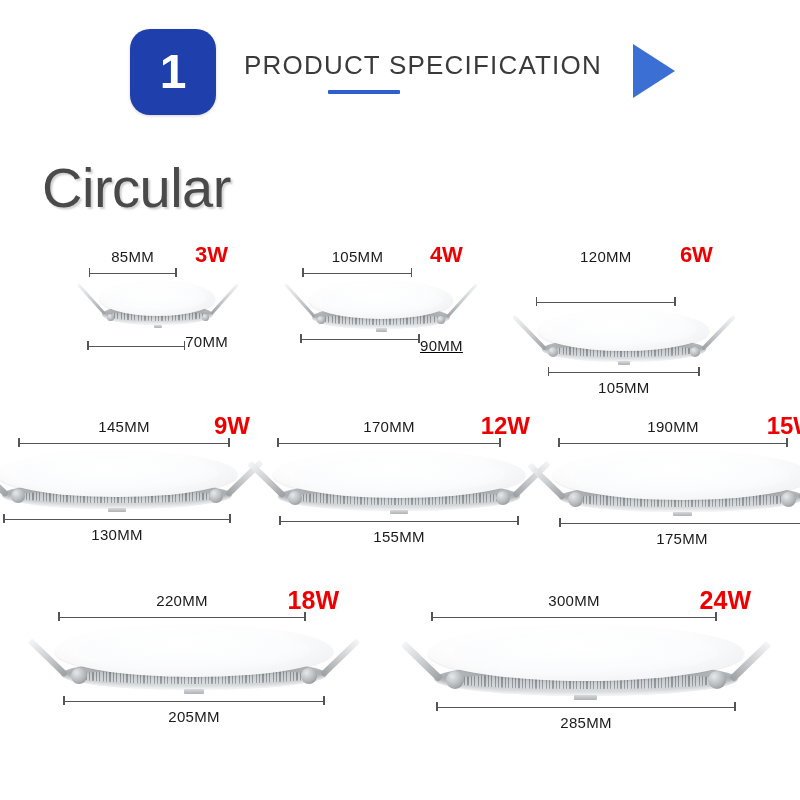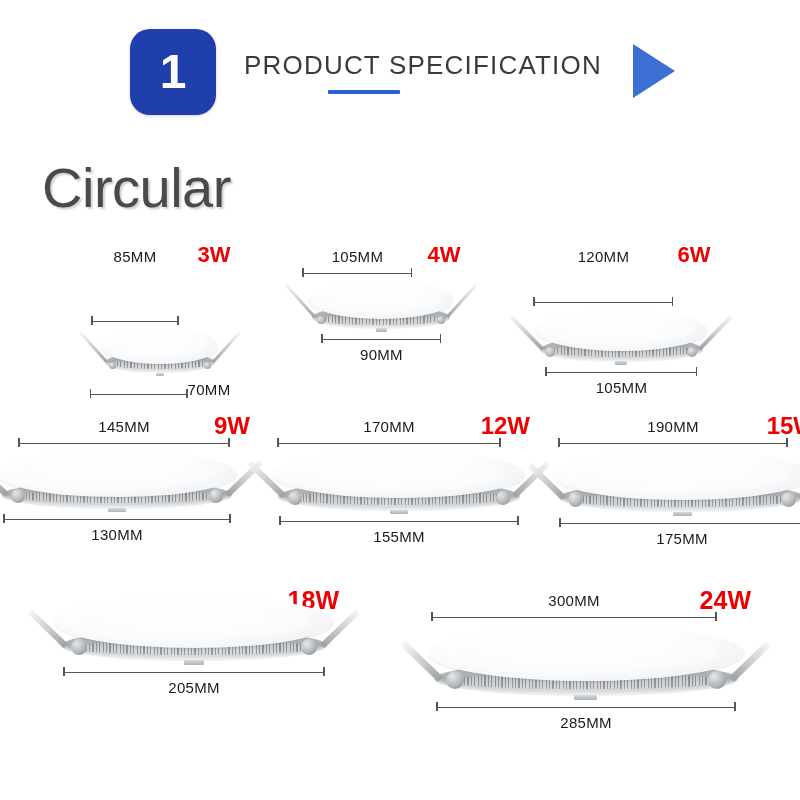--- a/index.html
+++ b/index.html
@@ -238,21 +238,21 @@
   </div>
   <div class="header-arrow"></div>
 </div>
 
 <div class="shape-title">Circular</div>
 
 <div class="rows">
   <div class="row row-1" id="row1" style="gap: 72px;">
       <div class="cell">
         <div class="watt" style="font-size: 22px; right: 0px; top: -4px;">3W</div>
-        <div style="display: flex; flex-direction: column; align-items: center; margin-right: 50px; gap: 48px;">
+        <div style="display: flex; flex-direction: column; align-items: center; margin-right: 50px;">
           <div class="dim-label label-top">85MM</div>
           <div class="dim" style="width: 88px;">
             <div class="dim-line"></div>
             <div class="dim-cap l"></div>
             <div class="dim-cap r"></div>
           </div>
         </div>
         <div class="lamp" style="width: 120px; height: 46px;">
           <div class="lamp-body" style="width: 120px; height: 46px;">
             <div class="lamp-rim"></div>
@@ -293,21 +293,21 @@
             <div class="lamp-face">
               <div class="lamp-face-inner"></div>
             </div>
             <div class="clip clip-l" style="width: 3px; height: 44px; bottom: 15px; transform: rotate(-42deg); left: 7px;"></div>
             <div class="clip clip-r" style="width: 3px; height: 44px; bottom: 15px; transform: rotate(42deg); right: 7px;"></div>
             <div class="clip-knob" style="width: 8px; height: 8px; left: 11px; bottom: 7px;"></div>
             <div class="clip-knob" style="width: 8px; height: 8px; right: 11px; bottom: 7px;"></div>
             <div class="foot" style="width: 11px; height: 4px; left: 50%; margin-left: -5px; bottom: -1px;"></div>
           </div>
         </div>
-        <div style="display: flex; flex-direction: column; ">
+        <div style="display: flex; flex-direction: row;  text-decoration: underline;">
           <div class="dim" style="width: 120px;">
             <div class="dim-line"></div>
             <div class="dim-cap l"></div>
             <div class="dim-cap r"></div>
           </div>
           <div class="dim-label label-bot">90MM</div>
         </div>
       </div>
       <div class="cell">
         <div class="watt" style="font-size: 22px; right: 0px; top: -4px;">6W</div>
@@ -440,20 +440,28 @@
             <div class="dim-cap l"></div>
             <div class="dim-cap r"></div>
           </div>
           <div class="dim-label label-bot">175MM</div>
         </div>
       </div>
     </div>
   <div class="row row-3" id="row3" style="gap: 82px;">
       <div class="cell">
         <div class="watt" style="font-size: 25px; right: 0px; top: -4px;">18W</div>
+        <div style="display: flex; flex-direction: column; align-items: center; margin-right: 24px;">
+          <div class="dim-label label-top">220MM</div>
+          <div class="dim" style="width: 248px;">
+            <div class="dim-line"></div>
+            <div class="dim-cap l"></div>
+            <div class="dim-cap r"></div>
+          </div>
+        </div>
         <div class="lamp" style="width: 290px; height: 68px;">
           <div class="lamp-body" style="width: 290px; height: 68px;">
             <div class="lamp-rim"></div>
             <div class="lamp-ridges"></div>
             <div class="lamp-face">
               <div class="lamp-face-inner"></div>
             </div>
             <div class="clip clip-l" style="width: 6px; height: 50px; bottom: 20px; transform: rotate(-46deg); left: 13px;"></div>
             <div class="clip clip-r" style="width: 6px; height: 50px; bottom: 20px; transform: rotate(46deg); right: 13px;"></div>
             <div class="clip-knob" style="width: 16px; height: 16px; left: 22px; bottom: 9px;"></div>

